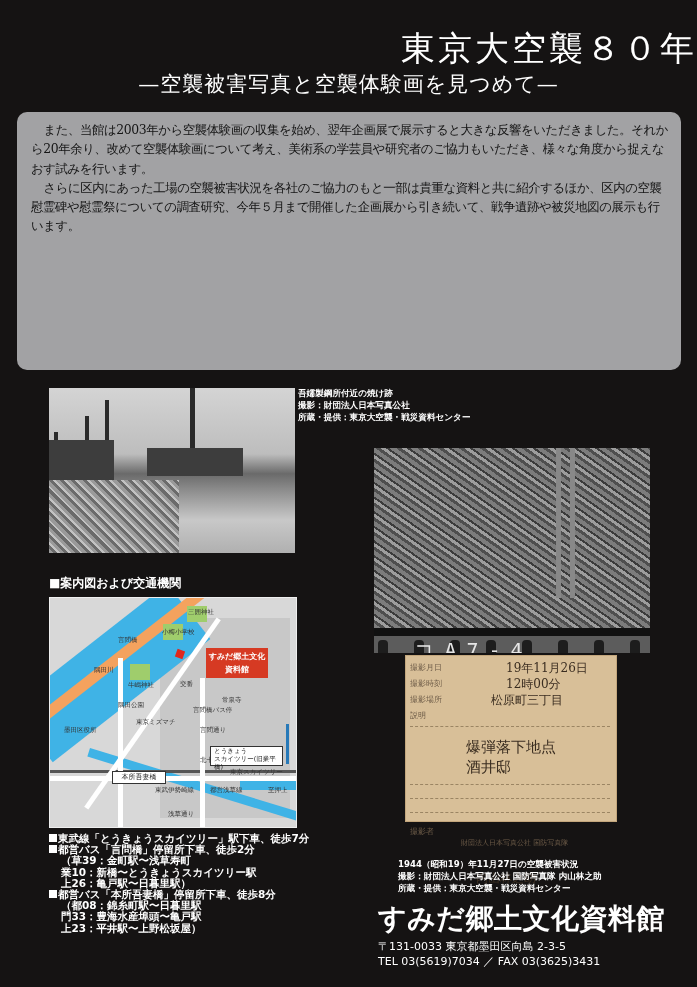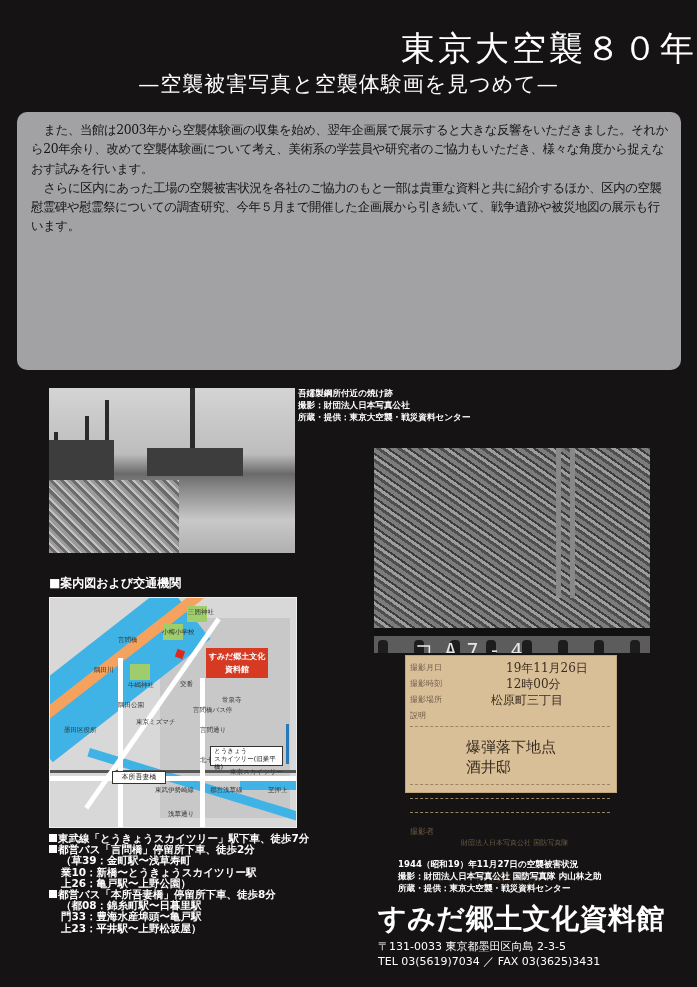--- a/index.html
+++ b/index.html
@@ -15,21 +15,21 @@
   .rubble { position:absolute; background:repeating-linear-gradient(45deg,#9a9a9a 0 3px,#6b6b6b 3px 6px,#c2c2c2 6px 8px); }
   .caption { position:absolute; font-size:8.6px; line-height:12px; color:#fff; font-weight:bold; }
   .cap1 { top:387px; left:298px; }
   .cap2 { top:858px; left:398px; }
   .photo2 { top:448px; left:374px; width:276px; height:205px; background:#111; }
   .photo2 .scene { position:absolute; top:0; left:0; width:276px; height:180px; background:repeating-linear-gradient(35deg,#7c7c7c 0 4px,#4e4e4e 4px 7px,#9d9d9d 7px 10px,#3b3b3b 10px 12px); }
   .photo2 .pole { position:absolute; top:0; width:5px; height:150px; background:#888; }
   .filmstrip { position:absolute; top:176px; left:0; width:276px; height:28px; background:#5c5c5c;margin-top:12px; }
   .hole { position:absolute; top:4px; width:10px; height:20px; background:#1d1d1d; border-radius:4px; }
   .filmcode { position:absolute; top:0; left:40px; font-size:20px; color:#e6e6e6; font-family:"DejaVu Sans Mono", monospace; letter-spacing:10px; line-height:28px; }
-  .doc { position:absolute; top:655px; left:405px; width:212px; height:138px; background:#d8bf98; border:1px solid #c3a67c; box-sizing:border-box; color:#3a2d20; font-family:"DejaVu Serif", serif; }
+  .doc { position:absolute; top:655px; left:405px; width:212px; height:167px; background:#d8bf98; border:1px solid #c3a67c; box-sizing:border-box; color:#3a2d20; font-family:"DejaVu Serif", serif; }
   .doc .row { position:absolute; left:4px; font-size:8px; color:#6e5c48; }
   .doc .hand { position:absolute; font-size:12px; }
   .doc .line { position:absolute; left:4px; width:200px; border-top:1px dashed #9b8563; }
   .section-head { position:absolute; top:575px; left:49px; font-size:12px; font-weight:bold; color:#fff; }
   .map { position:absolute; top:597px; left:49px; width:248px; height:231px; background:#d8d8d8; overflow:hidden; border:1px solid #eee; box-sizing:border-box; }
   .map .blk { position:absolute; background:#c8c8c8; }
   .map .river { position:absolute; background:#3fb3e6; }
   .map .road { position:absolute; background:#fff; }
   .map .orange { position:absolute; background:#f4a25e; }
   .map .lbl { position:absolute; font-size:6.5px; color:#333; white-space:nowrap; }
@@ -156,21 +156,21 @@
   </div>
   <div class="tree" style="left:236px;top:126px;"></div>
   <div class="station-box" style="left:62px;top:173px;width:52px;height:11px;line-height:10px;font-size:7px;">本所吾妻橋</div>
 </div>
 
 <div class="access">
   <div><span class="sq"></span><span>東武線「とうきょうスカイツリー」駅下車、徒歩7分</span></div>
   <div><span class="sq"></span><span>都営バス「言問橋」停留所下車、徒歩2分</span></div>
   <div class="sub">（草39：金町駅〜浅草寿町</div>
   <div class="sub">業10：新橋〜とうきょうスカイツリー駅</div>
-  <div class="sub">上26：亀戸駅〜上野公園）</div>
+  <div class="sub">上26：亀戸駅〜日暮里駅）</div>
   <div><span class="sq"></span><span>都営バス「本所吾妻橋」停留所下車、徒歩8分</span></div>
   <div class="sub">（都08：錦糸町駅〜日暮里駅</div>
   <div class="sub">門33：豊海水産埠頭〜亀戸駅</div>
   <div class="sub">上23：平井駅〜上野松坂屋）</div>
 </div>
 
 <div class="museum-name">すみだ郷土文化資料館</div>
 <div class="addr">
   <div>〒131-0033 東京都墨田区向島 2-3-5</div>
   <div>TEL 03(5619)7034 ／ FAX 03(3625)3431</div>

